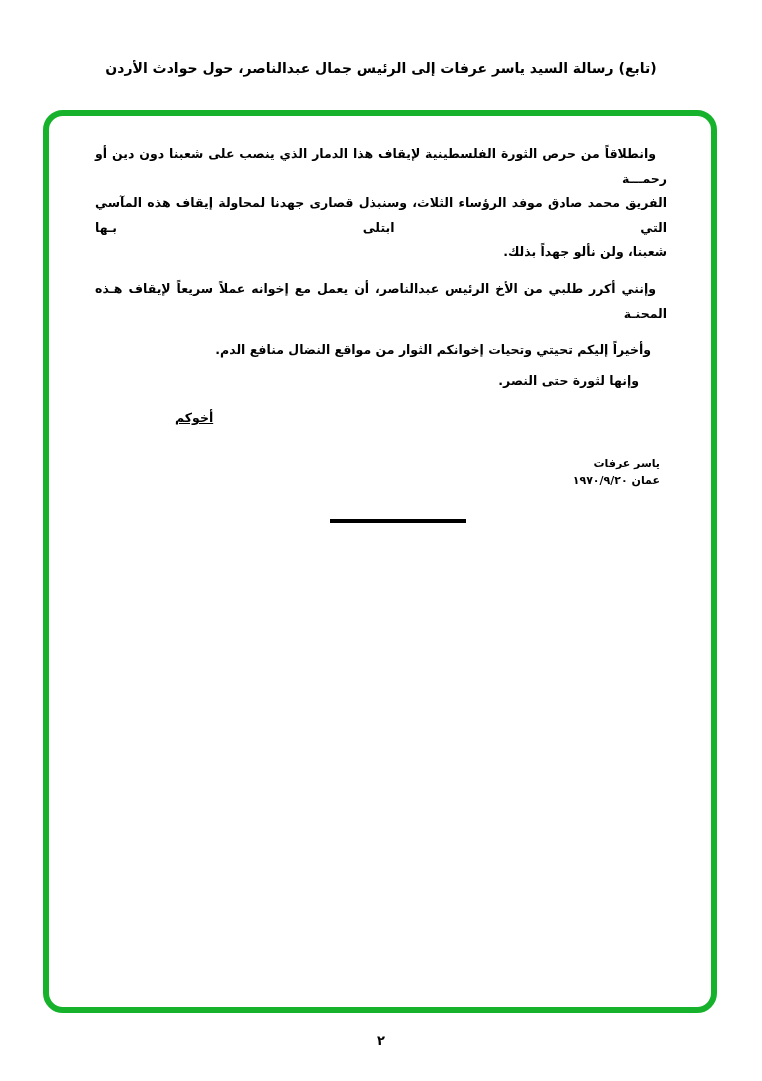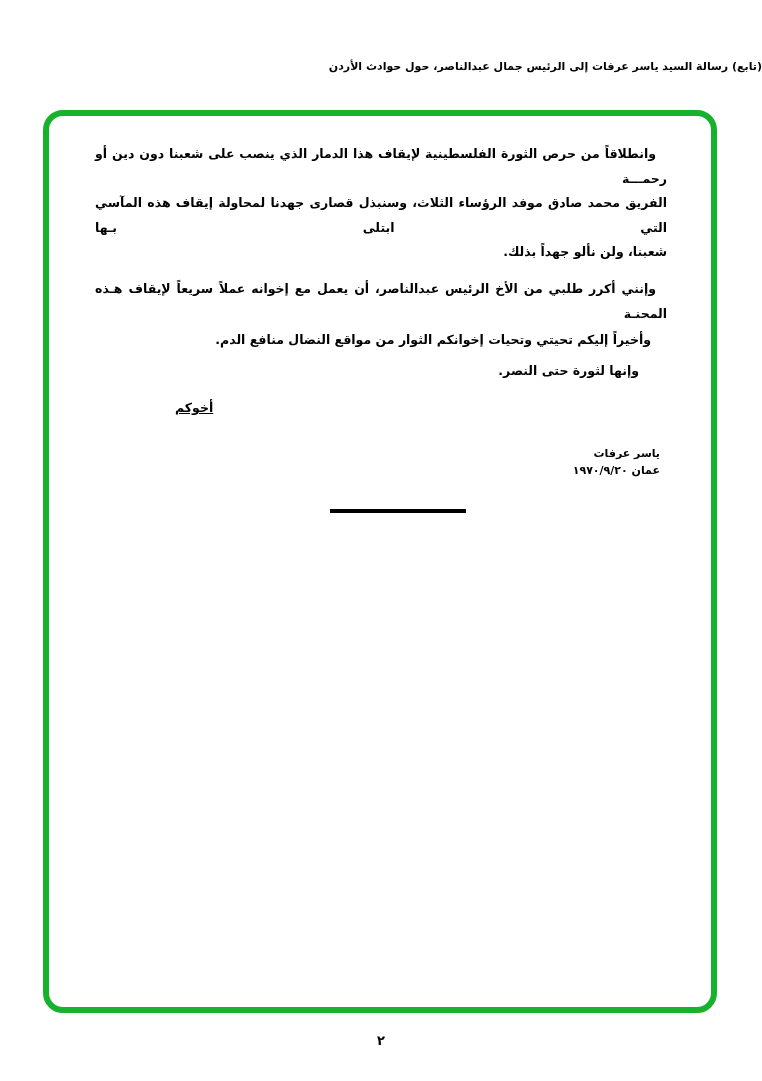--- a/index.html
+++ b/index.html
@@ -10,22 +10,23 @@
     background: #ffffff;
     font-family: "DejaVu Sans", sans-serif;
     color: #000000;
     overflow: hidden;
   }
   .doc-header {
     position: absolute;
     top: 60px;
     left: 0;
     right: 0;
+    text-align: center;
     direction: rtl;
-    font-size: 11px;
+    font-size: 14px;
     font-weight: bold;
   }
   .green-box {
     position: absolute;
     top: 110px;
     left: 43px;
     width: 662px;
     height: 891px;
     border: 6px solid #17B22B;
     border-radius: 20px;
@@ -39,21 +40,21 @@
     line-height: 24.6px;
   }
   .para { margin: 0; }
   .para .ln {
     text-align: justify;
     text-align-last: justify;
   }
   .para .ln:first-child { text-indent: 11px; }
   .para .ln:last-child { text-align-last: right; }
   #paras .para:nth-child(1) { margin-bottom: 12px; }
-  #paras .para:nth-child(2) { margin-bottom: 2px; }
+  #paras .para:nth-child(2) { margin-bottom: 12px; }
   #paras .para:nth-child(3) { margin-bottom: 6px; }
   #paras .para:nth-child(3) .ln:first-child { text-indent: 16px; }
   #paras .para:nth-child(4) .ln:first-child { text-indent: 28px; }
   .closing {
     margin-top: 13px;
     text-align: left;
     padding-left: 80px;
     text-decoration: underline;
   }
   .sig-block {

